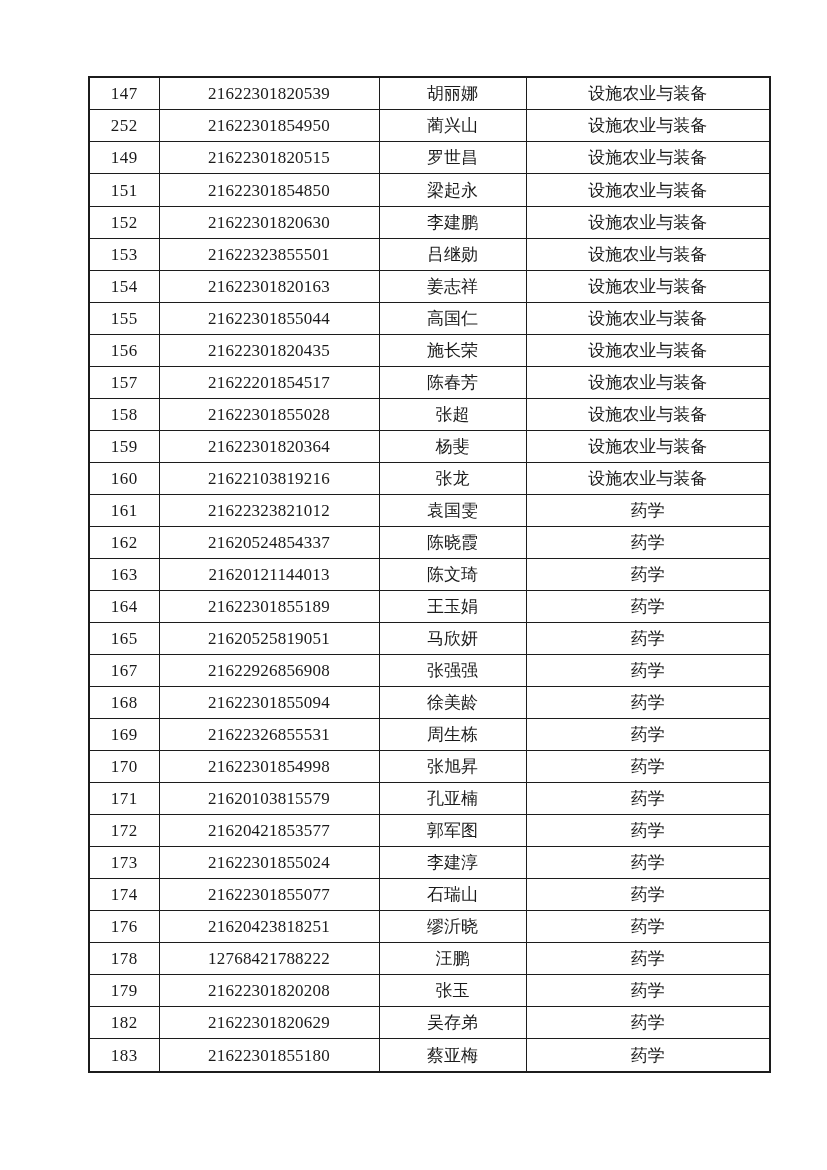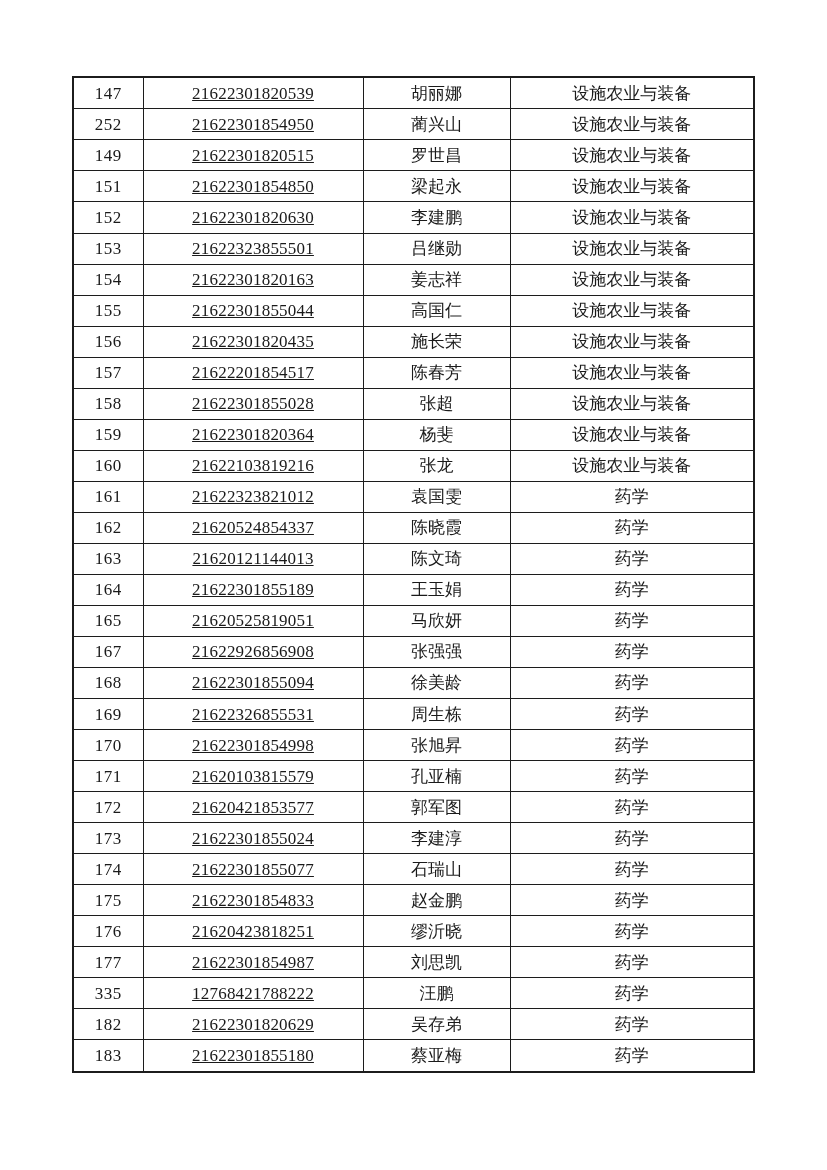--- a/index.html
+++ b/index.html
@@ -11,41 +11,41 @@
   }
   .page {
     position: relative;
     width: 827px;
     height: 1170px;
     background: #ffffff;
     overflow: hidden;
   }
   table.records {
     position: absolute;
-    left: 72px;
+    left: 88px;
     top: 76px;
     width: 681px;
     height: 997px;
     border-collapse: collapse;
     table-layout: fixed;
     border: 2px solid #1c1c1c;
   }
   table.records td {
     border: 1px solid #1c1c1c;
     text-align: center;
     vertical-align: middle;
     font-size: 17px;
     color: #1a1a1a;
     line-height: 1;
     overflow: hidden;
     white-space: nowrap;
     padding: 0;
   }
   td.col-no { letter-spacing: 0.5px; }
-  td.col-id { letter-spacing: 0.2px; text-decoration: underline; }
+  td.col-id { letter-spacing: 0.2px; }
 </style>
 </head>
 <body>
 
 <div class="page">
   <table class="records">
     <colgroup>
       <col style="width:70px">
       <col style="width:220px">
       <col style="width:147px">
@@ -229,48 +229,42 @@
     <td class="col-major">药学</td>
   </tr>
 
   <tr>
     <td class="col-no">174</td>
     <td class="col-id">21622301855077</td>
     <td class="col-name">石瑞山</td>
     <td class="col-major">药学</td>
   </tr>
 
-  <tr>
-    <td class="col-no">175</td>
-    <td class="col-id">21622301854833</td>
-    <td class="col-name">赵金鹏</td>
-    <td class="col-major">药学</td>
-  </tr>
 
   <tr>
     <td class="col-no">176</td>
     <td class="col-id">21620423818251</td>
     <td class="col-name">缪沂晓</td>
     <td class="col-major">药学</td>
   </tr>
 
-  <tr>
-    <td class="col-no">177</td>
-    <td class="col-id">21622301854987</td>
-    <td class="col-name">刘思凯</td>
-    <td class="col-major">药学</td>
-  </tr>
-
-  <tr>
-    <td class="col-no">335</td>
+
+  <tr>
+    <td class="col-no">178</td>
     <td class="col-id">12768421788222</td>
     <td class="col-name">汪鹏</td>
     <td class="col-major">药学</td>
   </tr>
 
+  <tr>
+    <td class="col-no">179</td>
+    <td class="col-id">21622301820208</td>
+    <td class="col-name">张玉</td>
+    <td class="col-major">药学</td>
+  </tr>
 
 
 
   <tr>
     <td class="col-no">182</td>
     <td class="col-id">21622301820629</td>
     <td class="col-name">吴存弟</td>
     <td class="col-major">药学</td>
   </tr>
 

